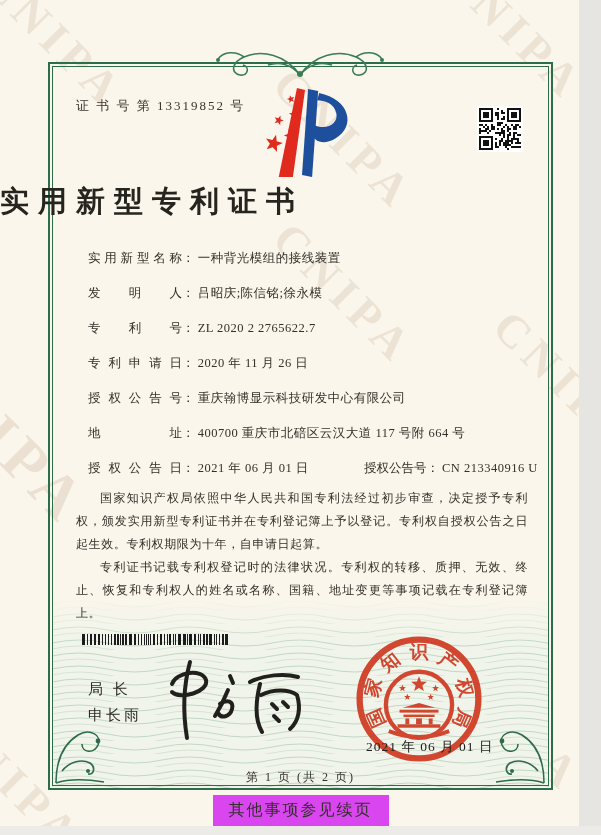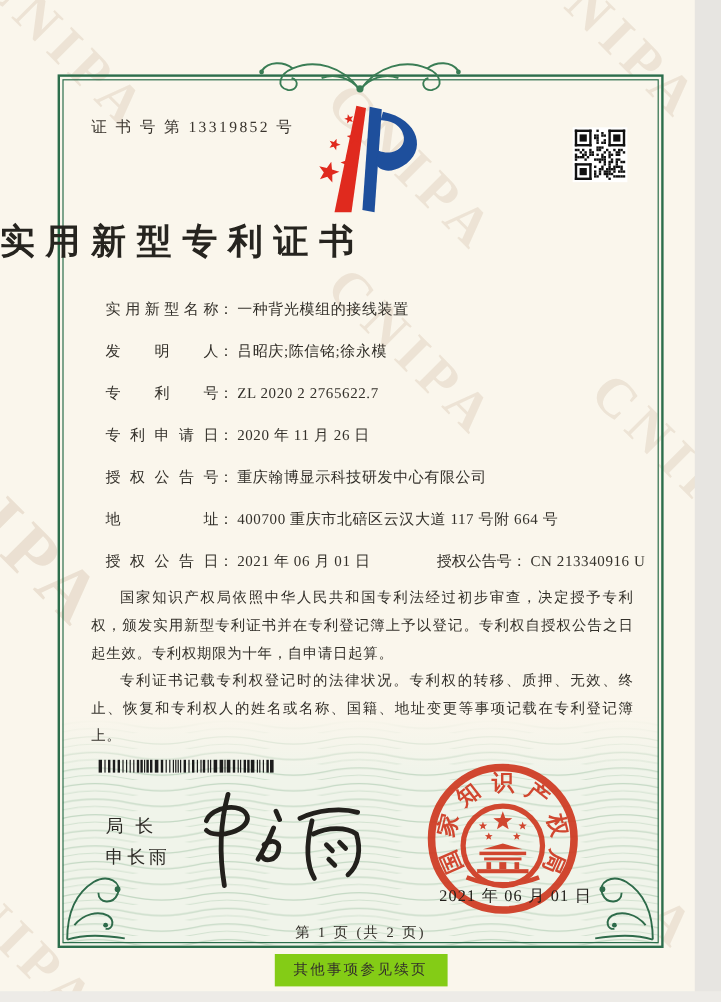--- a/index.html
+++ b/index.html
@@ -44,21 +44,21 @@
 
   .signer{position:absolute;left:88px;top:676px;font-size:15px;color:#2c2a25;letter-spacing:3px;line-height:26px;}
   .signature{position:absolute;left:160px;top:646px;}
 
   .seal{position:absolute;left:346px;top:626px;opacity:.93;}
   .seal-date{position:absolute;left:366px;top:738px;font-size:13.5px;color:#23211d;letter-spacing:1px;}
 
   .page-no{position:absolute;left:0;top:769px;width:100%;text-align:center;
       font-size:12px;color:#33302a;letter-spacing:2px;}
   .cont-note-wrap{position:absolute;left:0;top:795px;width:100%;text-align:center;}
-  .cont-note{display:inline-block;background:#84cc16;padding:5px 16px;font-size:12px;
+  .cont-note{display:inline-block;background:#d946ef;padding:5px 16px;font-size:16px;
       color:#33302a;letter-spacing:2px;}
 
   .ornament-top{position:absolute;left:200px;top:45px;}
   .corner-bl{position:absolute;left:52px;top:727px;}
   .corner-br{position:absolute;left:492px;top:727px;transform:scaleX(-1);}
 </style>
 </head>
 <body>
 
 <div class="page">

